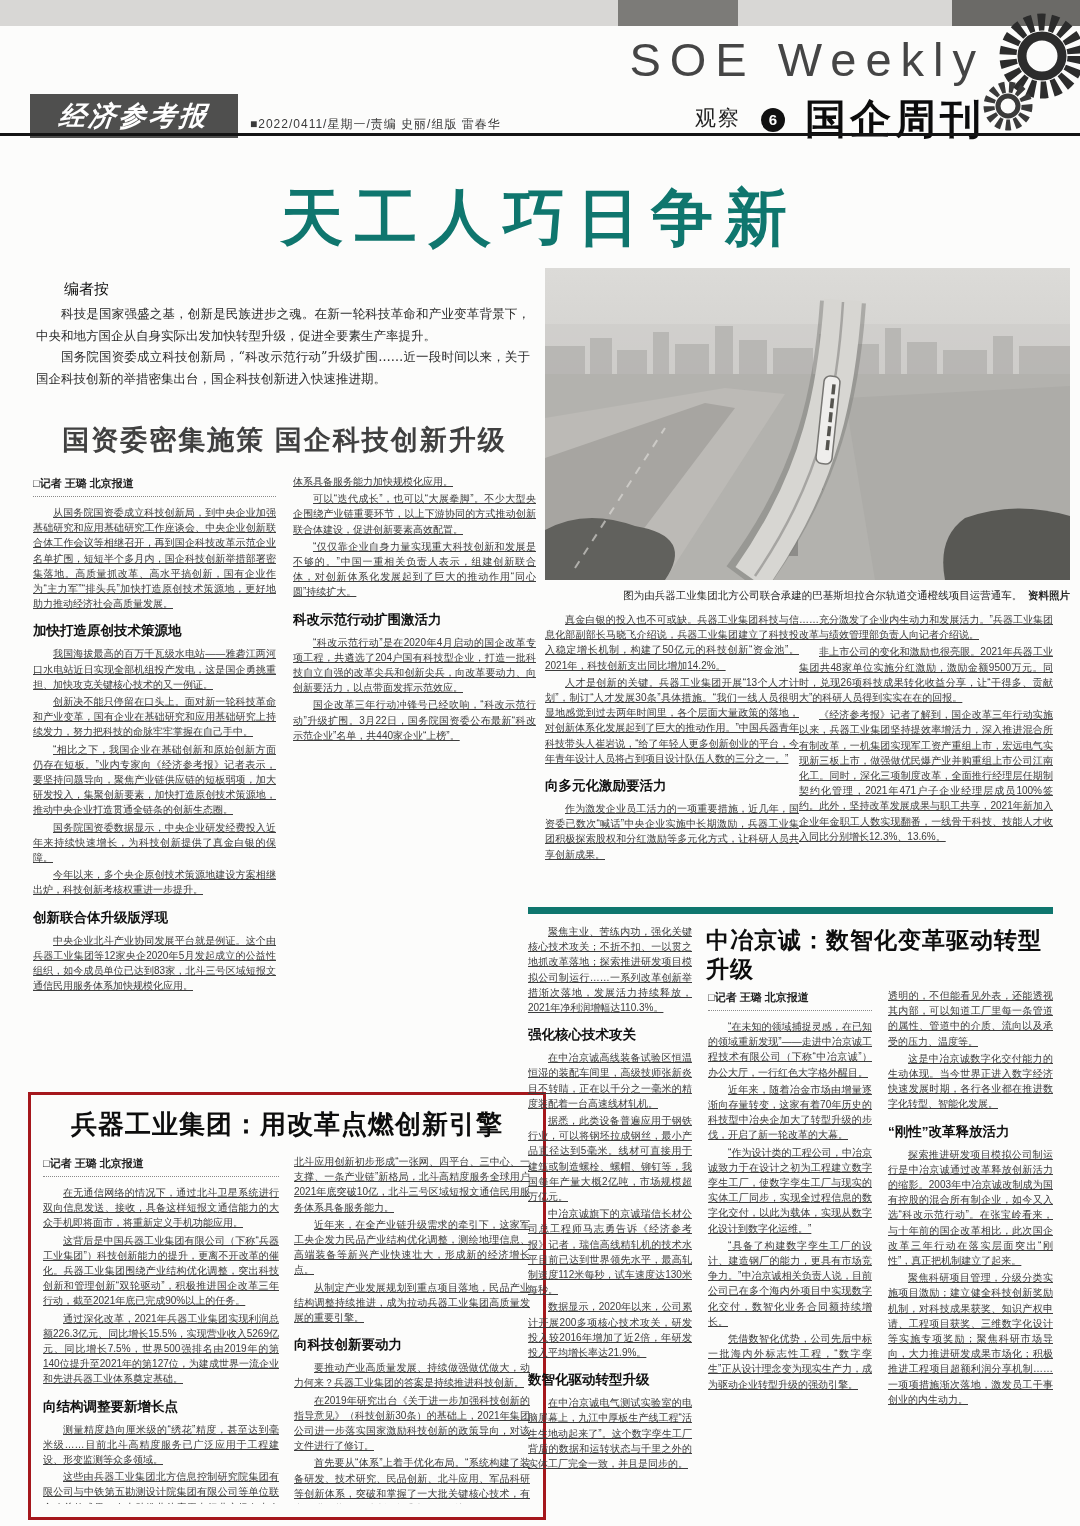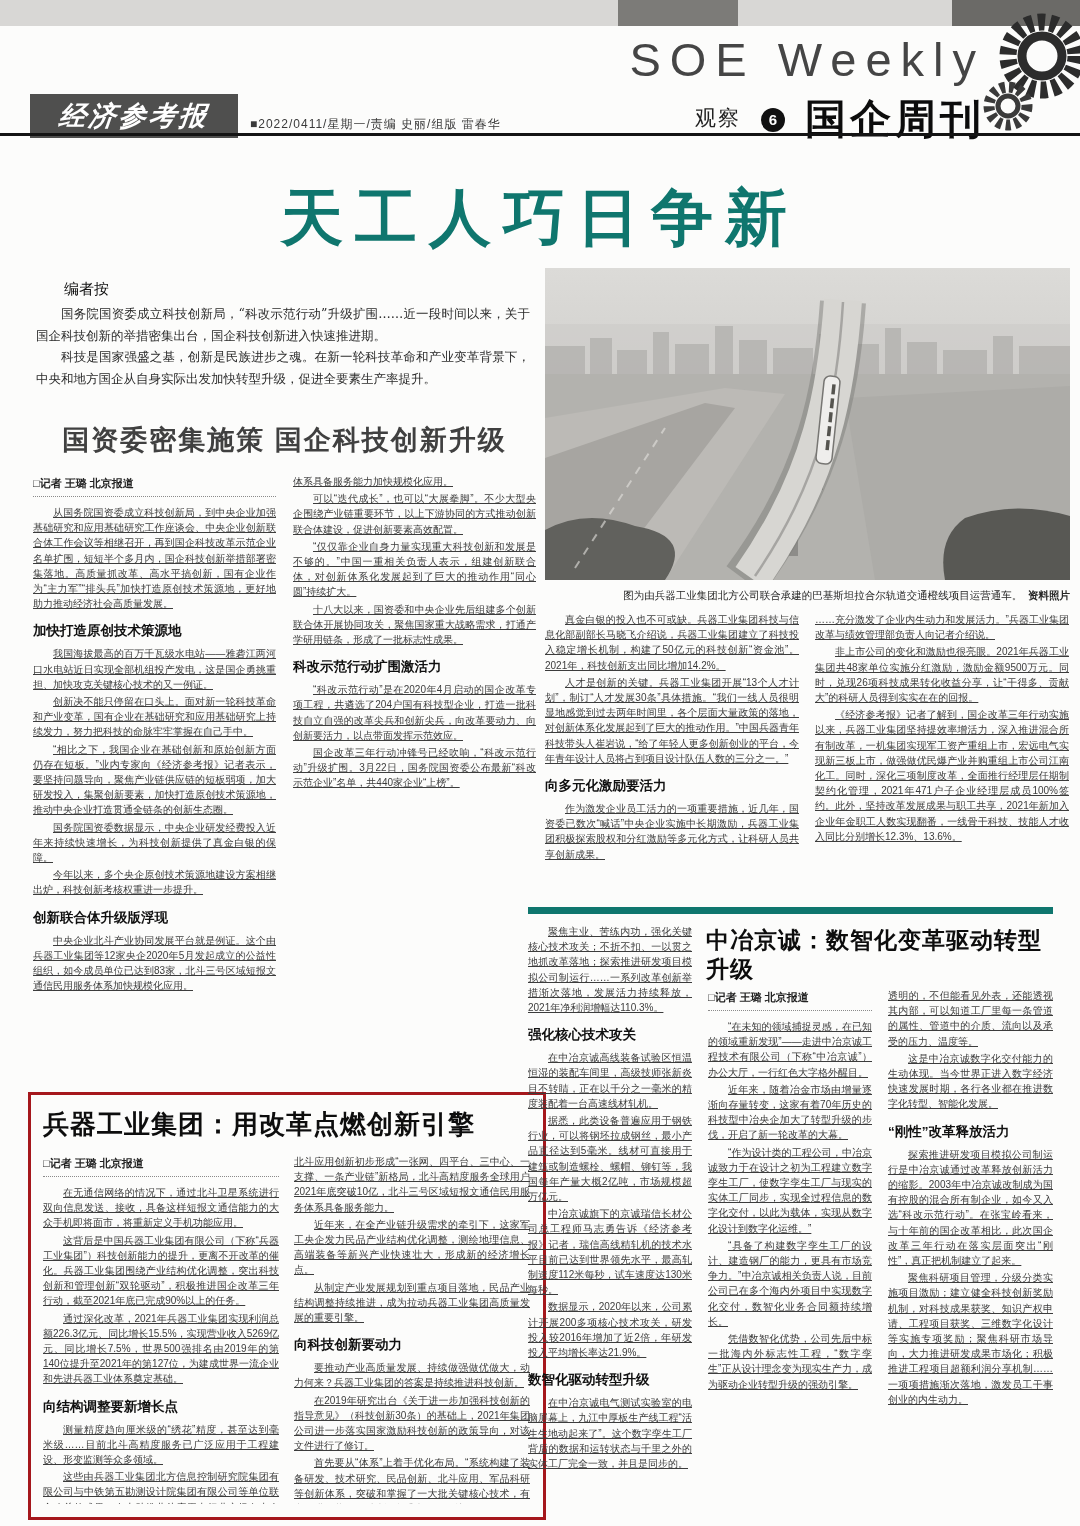--- a/index.html
+++ b/index.html
@@ -44,26 +44,26 @@
   .cols{display:flex;}
   .cols>div{overflow:hidden;}
   
   .a1{left:33px;top:414px;width:503px;height:676px;overflow:hidden;}
   .a1 h2{text-align:center;font-size:27px;font-weight:800;color:#404040;margin:8px 0 16px;letter-spacing:2px;}
   .a1 .cols{gap:17px;}
   .a1 .cols>div{width:243px;}
   
   .rbox{left:28px;top:1092px;width:518px;height:428px;border:3px solid #a5171c;background:#fcfcfb;
         box-sizing:border-box;padding:8px 12px;overflow:hidden;}
-  .rbox h2{text-align:left;font-size:26px;font-weight:800;color:#0d0d0d;margin:4px 0 12px;letter-spacing:1px;}
+  .rbox h2{text-align:center;font-size:26px;font-weight:800;color:#0d0d0d;margin:4px 0 12px;letter-spacing:1px;}
   .rbox .cols{gap:15px;}
   .rbox .cols>div{width:236px;height:350px;}
   
   .mid{left:545px;top:612px;width:525px;height:292px;overflow:hidden;}
-  .mid .cols{gap:16px;}
+  .mid .cols{}
   .mid .cols>div{width:254px;height:292px;}
   
   .zy{left:528px;top:907px;width:525px;height:613px;border-top:7px solid #0f766e;}
   .zy-hl{position:absolute;left:178px;top:12px;width:347px;font-size:23px;font-weight:800;
          color:#0d0d0d;letter-spacing:1px;line-height:1.25;}
   .zy-colA{position:absolute;left:0;top:10px;width:164px;height:600px;overflow:hidden;}
   .zy-colB{position:absolute;left:180px;top:74px;width:164px;height:536px;overflow:hidden;}
   .zy-colC{position:absolute;left:360px;top:74px;width:165px;height:536px;overflow:hidden;}
 </style>
 </head>
@@ -92,22 +92,22 @@
     <span class="sec-label">观察</span>
     <span class="pagenum">6</span>
     <span class="mast-cn">国企周刊</span>
   </div>
   <div class="abs header-rule"></div>
 
   <div class="abs lead">天工人巧日争新</div>
 
   <div class="abs editor">
     <div class="lab">编者按</div>
+    <p>科技是国家强盛之基，创新是民族进步之魂。在新一轮科技革命和产业变革背景下，中央和地方国企从自身实际出发加快转型升级，促进全要素生产率提升。</p>
     <p>国务院国资委成立科技创新局，“科改示范行动”升级扩围……近一段时间以来，关于国企科技创新的举措密集出台，国企科技创新进入快速推进期。</p>
-    <p>科技是国家强盛之基，创新是民族进步之魂。在新一轮科技革命和产业变革背景下，中央和地方国企从自身实际出发加快转型升级，促进全要素生产率提升。</p>
   </div>
 
   <div class="abs photo">
     <svg viewBox="0 0 525 312" width="525" height="312" preserveAspectRatio="none">
       <defs>
         <linearGradient id="sky" x1="0" y1="0" x2="0" y2="1">
           <stop offset="0" stop-color="#dcdbd8"></stop>
             <stop offset="1" stop-color="#bdbcb9"></stop>
         </linearGradient>
       </defs>
@@ -175,21 +175,20 @@
         <p class="bp">“相比之下，我国企业在基础创新和原始创新方面仍存在短板。”业内专家向《经济参考报》记者表示，要坚持问题导向，聚焦产业链供应链的短板弱项，加大研发投入，集聚创新要素，加快打造原创技术策源地，推动中央企业打造贯通全链条的创新生态圈。</p>
         <p class="bp">国务院国资委数据显示，中央企业研发经费投入近年来持续快速增长，为科技创新提供了真金白银的保障。</p>
         <p class="bp">今年以来，多个央企原创技术策源地建设方案相继出炉，科技创新考核权重进一步提升。</p>
         <div class="sub">创新联合体升级版浮现</div>
         <p class="bp">中央企业北斗产业协同发展平台就是例证。这个由兵器工业集团等12家央企2020年5月发起成立的公益性组织，如今成员单位已达到83家，北斗三号区域短报文通信民用服务体系加快规模化应用。</p>
       </div>
       <div>
         <p class="bp" style="text-indent:0">体系具备服务能力加快规模化应用。</p>
         <p class="bp">可以“迭代成长”，也可以“大展拳脚”。不少大型央企围绕产业链重要环节，以上下游协同的方式推动创新联合体建设，促进创新要素高效配置。</p>
         <p class="bp">“仅仅靠企业自身力量实现重大科技创新和发展是不够的。”中国一重相关负责人表示，组建创新联合体，对创新体系化发展起到了巨大的推动作用“同心圆”持续扩大。</p>
-        <p class="bp">十八大以来，国资委和中央企业先后组建多个创新联合体开展协同攻关，聚焦国家重大战略需求，打通产学研用链条，形成了一批标志性成果。</p>
         <div class="sub">科改示范行动扩围激活力</div>
         <p class="bp">“科改示范行动”是在2020年4月启动的国企改革专项工程，共遴选了204户国有科技型企业，打造一批科技自立自强的改革尖兵和创新尖兵，向改革要动力、向创新要活力，以点带面发挥示范效应。</p>
         <p class="bp">国企改革三年行动冲锋号已经吹响，“科改示范行动”升级扩围。3月22日，国务院国资委公布最新“科改示范企业”名单，共440家企业“上榜”。</p>
       </div>
     </div>
   </div>
 
   <div class="abs rbox">
     <h2>兵器工业集团：用改革点燃创新引擎</h2>
     <div class="cols">

